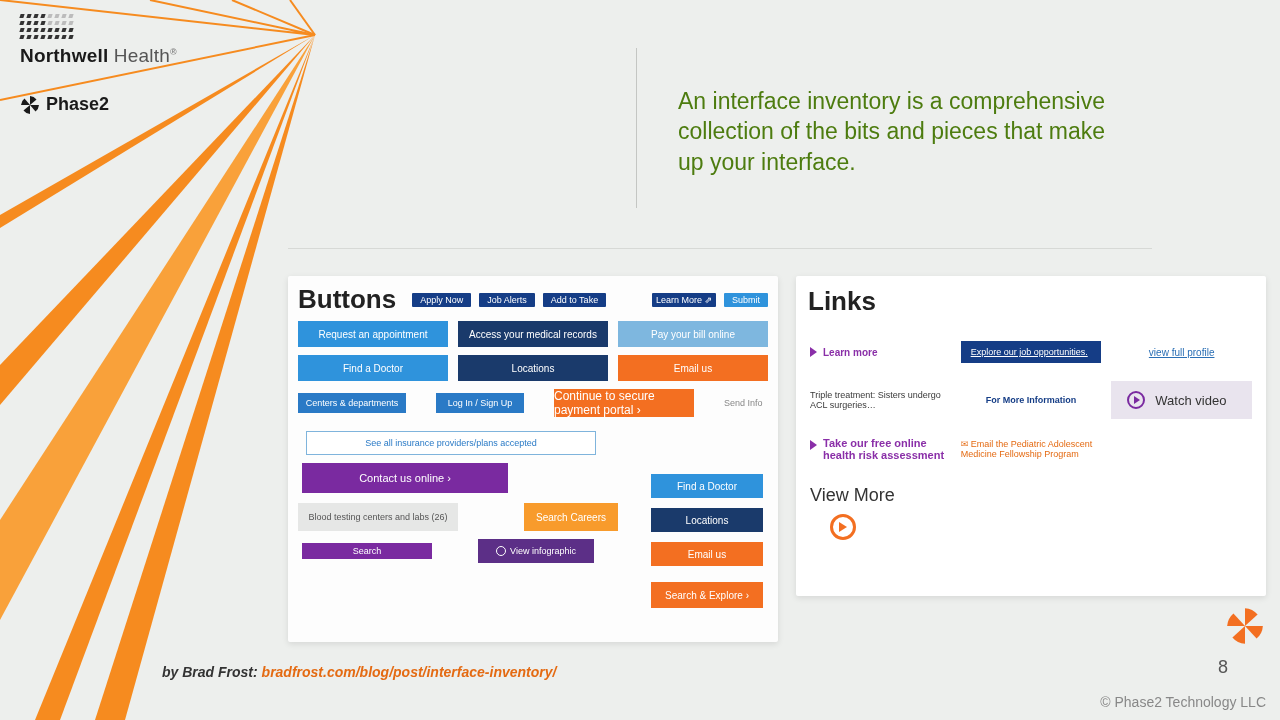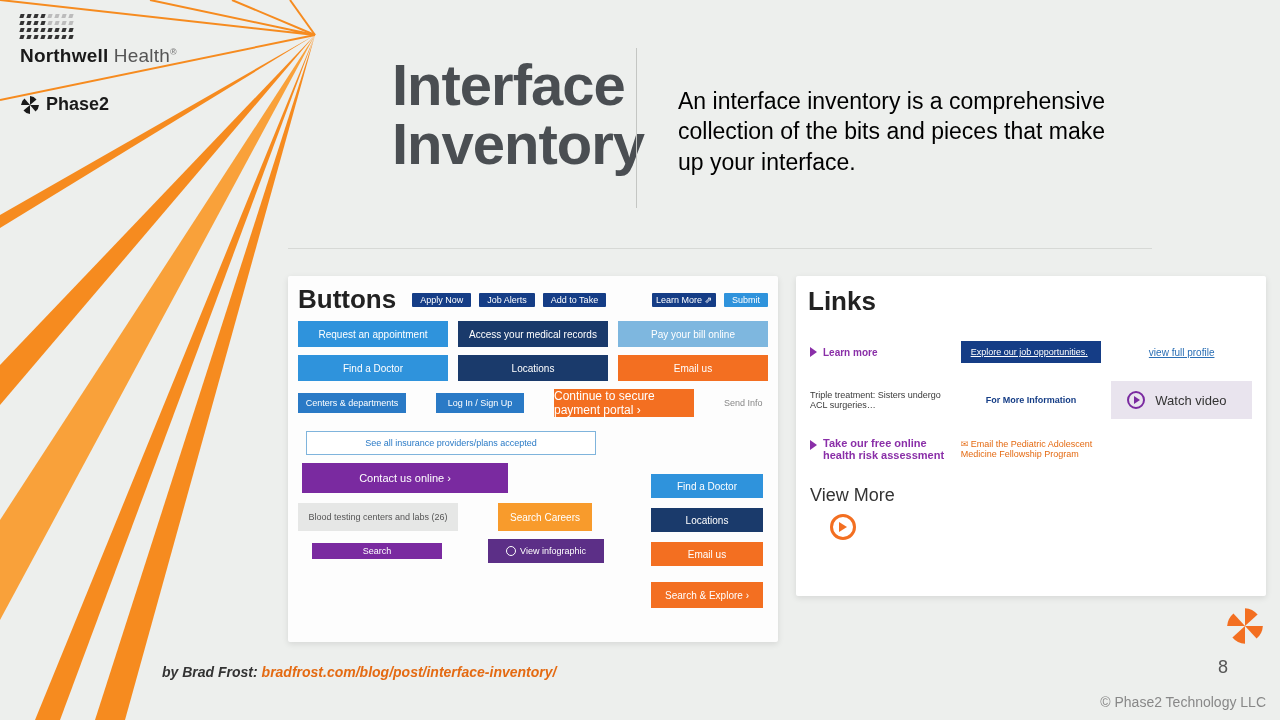--- a/index.html
+++ b/index.html
@@ -16,21 +16,21 @@
   .northwell sup { font-size:9px; color:#888; }
   .phase2-mark { position:absolute; left:20px; top:94px; display:flex; align-items:center; gap:6px; font-weight:700; font-size:18px; color:#1a1a1a;}
   .phase2-mark svg { width:20px; height:20px; }
 
   
   .rays { position:absolute; left:0; top:0; width:380px; height:720px; pointer-events:none; }
 
   
   .headline { position:absolute; left:392px; top:55px; font-family: "Segoe UI", Arial, sans-serif; font-weight: 800; font-size: 58px; line-height: 1.02; color:#4a4e52; letter-spacing:-1px;}
   .divider-v { position:absolute; left:636px; top:48px; width:1px; height:160px; background:#c4c6c3; }
-  .lede { position:absolute; left:678px; top:86px; width:440px; font-size:23px; line-height:1.32; color:#000000; font-weight:300;}
+  .lede { position:absolute; left:678px; top:86px; width:440px; font-size:23px; line-height:1.32; color:#4d7c0f; font-weight:300;}
 
   .hr { position:absolute; left:288px; top:248px; width:864px; height:1px; background:#d7d9d6; }
 
   
   .panel { position:absolute; background:#fff; border-radius:2px; box-shadow: 0 2px 6px rgba(0,0,0,.10); }
   .panel.buttons { left:288px; top:276px; width:490px; height:366px; background:#fdfdfd; }
   .panel.links   { left:796px; top:276px; width:470px; height:320px; }
 
   .panel h2 { font-size:26px; font-weight:700; color:#222; padding:10px 12px 6px; }
 
@@ -143,24 +143,20 @@
     <polygon points="315,35 0,365 0,405" fill="#f68b1f"></polygon>
     <polygon points="315,35 60,720 35,720" fill="#f68b1f"></polygon>
     <polygon points="315,35 125,720 95,720" fill="#f68b1f"></polygon>
     <polygon points="315,35 0,520 0,620" fill="#f9a13a"></polygon>
     <polyline points="0,0 315,35 150,0" fill="none" stroke="#f68b1f" stroke-width="2"></polyline>
     <polyline points="232,0 315,35" stroke="#f68b1f" stroke-width="2"></polyline>
     <polyline points="290,0 315,35" stroke="#f68b1f" stroke-width="2"></polyline>
     <polyline points="0,100 315,35" stroke="#f68b1f" stroke-width="2"></polyline>
   </svg>
 
-  <div class="headline">
-    <div>Interface</div>
-    <div>Inventory</div>
-  </div>
   <div class="divider-v"></div>
   <div class="lede">An interface inventory is a comprehensive collection of the bits and pieces that make up your interface.</div>
   <div class="hr"></div>
 
   <div class="panel buttons">
     <div style="display:flex;align-items:center;gap:8px;padding:8px 10px 6px;">
       <h2 style="padding:0;margin-right:8px;">Buttons</h2>
       <span class="chip c-blue-dark">Apply Now</span>
       <span class="chip c-blue-dark">Job Alerts</span>
       <span class="chip c-blue-dark">Add to Take</span>
@@ -185,25 +181,25 @@
       <div class="block c-orange" style="width:140px;height:28px;font-size:12px">Continue to secure payment portal ›</div>
       <div style="font-size:9px;color:#888">Send Info</div>
     </div>
 
     <div style="padding:6px 18px 8px">
       <div class="ghost-blue" style="width:290px">See all insurance providers/plans accepted</div>
     </div>
     <div style="padding:0 14px 10px">
       <div class="block c-purple" style="width:206px;height:30px;font-size:11px">Contact us online ›</div>
     </div>
-    <div class="row" style="gap:40px;">
+    <div class="row" style="gap:66px;">
       <div class="block c-grey-chip" style="width:160px;height:28px;font-size:9px">Blood testing centers and labs (26)</div>
       <div class="block c-orange-soft" style="width:94px;height:28px;font-size:10px">Search Careers</div>
     </div>
-    <div class="row" style="gap:46px;padding-left:24px;margin-top:6px">
+    <div class="row" style="gap:46px;padding-left:14px;margin-top:6px">
       <div class="block c-purple" style="width:130px;height:16px;font-size:9px">Search</div>
       <div class="block c-purple-d eye-ico" style="width:116px;height:24px;font-size:9px">View infographic</div>
     </div>
 
     <div class="buttons-col">
       <div class="block c-blue-brt" style="height:24px">Find a Doctor</div>
       <div class="block c-blue-nav" style="height:24px">Locations</div>
       <div class="block c-orange" style="height:24px">Email us</div>
       <div class="block c-orange" style="height:26px;margin-top:6px">Search &amp; Explore ›</div>
     </div>

